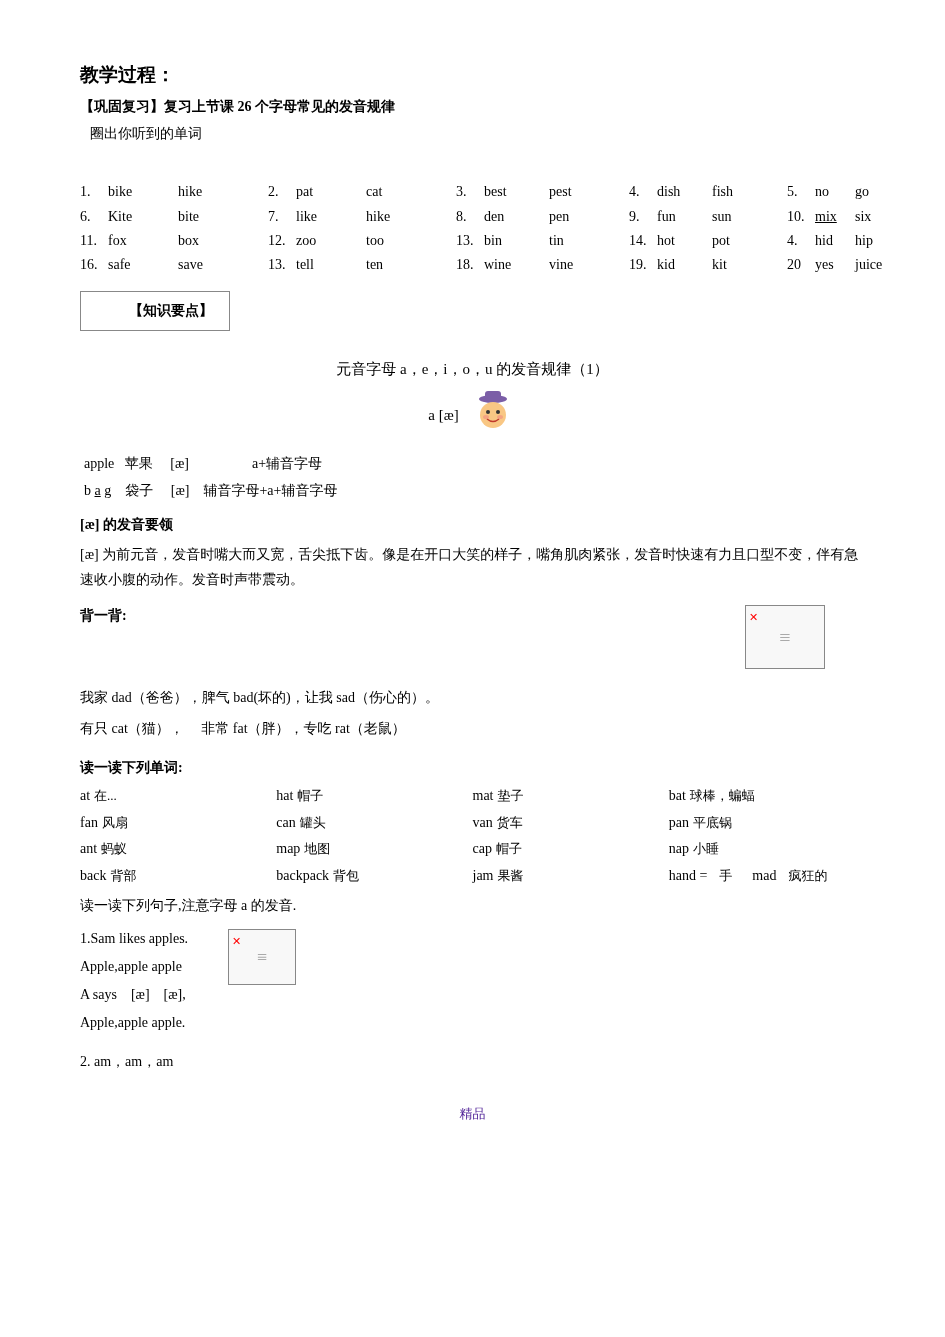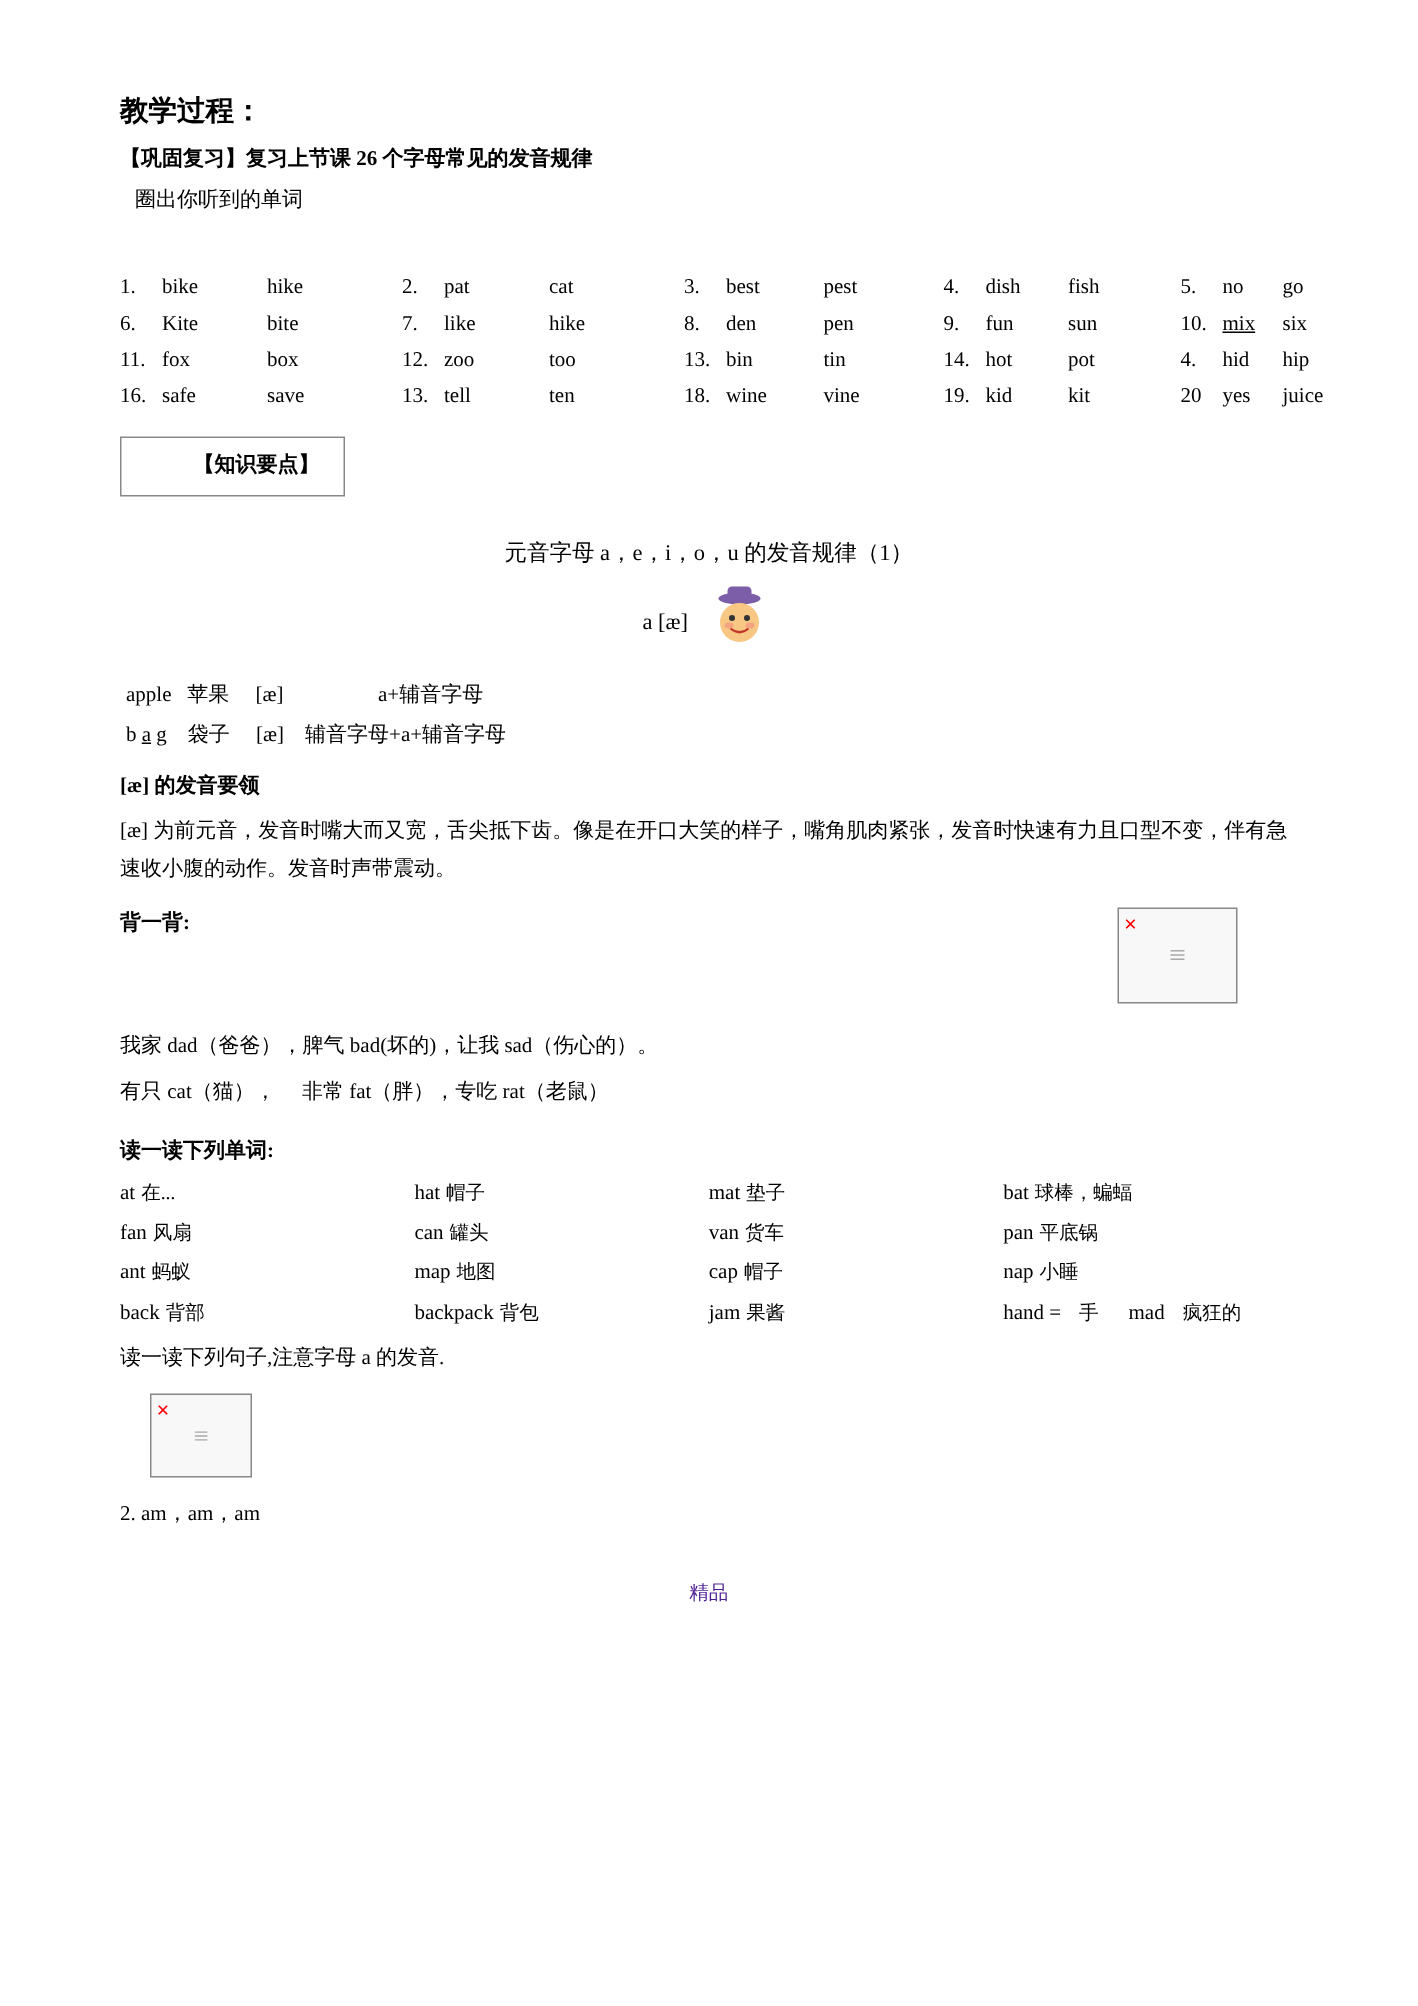--- a/index.html
+++ b/index.html
@@ -306,20 +306,26 @@
     <span>hand =</span>
     <span class="du-zh">手</span>
     <span class="du-en" style="margin-left:8px;">mad</span>
     <span class="du-zh">疯狂的</span>
   </div>
 </div>
 
 <div class="read-sentence-section">读一读下列句子,注意字母 a 的发音.</div>
 
 <div class="song-row">
+  <div class="song-lines">
+    <div>1.Sam likes apples.</div>
+    <div>Apple,apple apple</div>
+    <div>A says &nbsp;&nbsp; [æ] &nbsp;&nbsp; [æ],</div>
+    <div>Apple,apple apple.</div>
+  </div>
   <div style="width:68px; height:56px; border:1px solid #888; display:flex; align-items:center; justify-content:center; position:relative; background:#f8f8f8; margin-left:20px; margin-top:4px;">
     <span style="position:absolute;top:3px;left:3px;color:red;font-size:11px;">✕</span>
     <span style="font-size:18px;color:#aaa;">≡</span>
   </div>
 </div>
 
 <div class="am-row">2. am，am，am</div>
 
 <div class="footer">精品</div>
 

